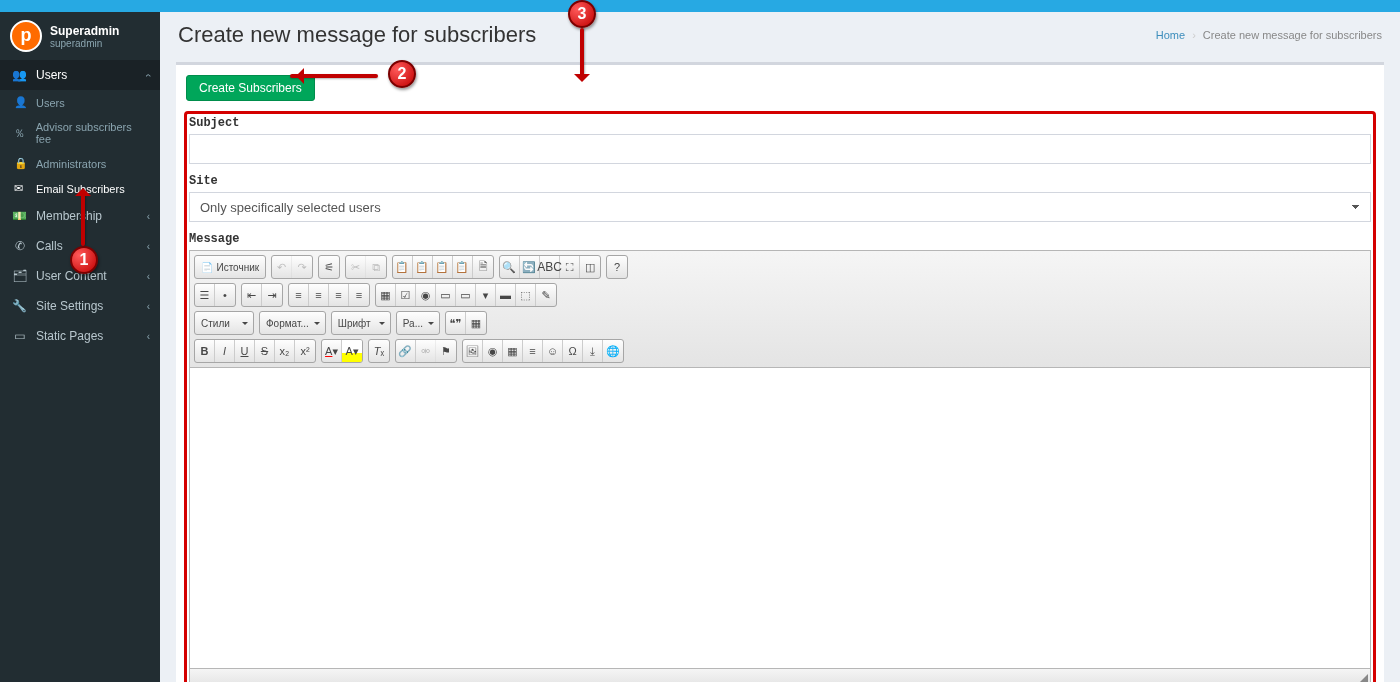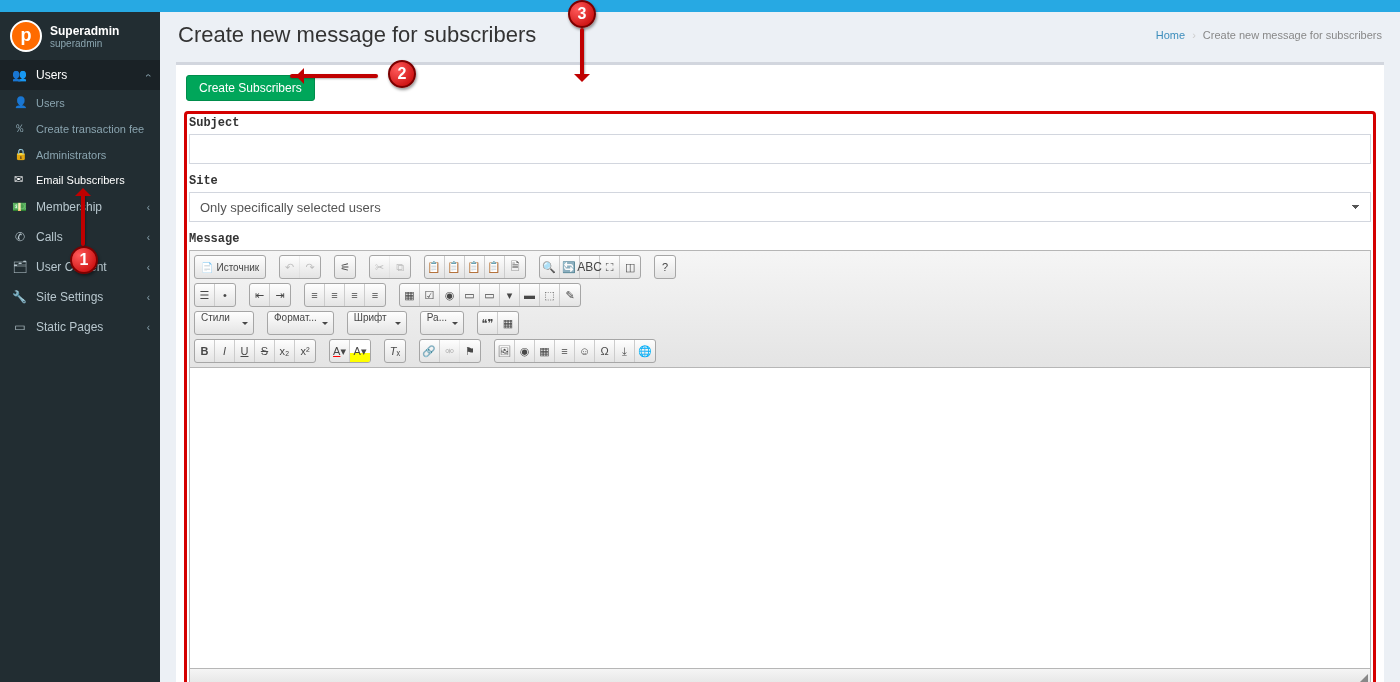--- a/index.html
+++ b/index.html
@@ -43,28 +43,28 @@
   .btn-green { background: #00a65a; color: #fff; border: 1px solid #008d4c; padding: 5px 12px; font-size: 12px; border-radius: 3px; cursor: pointer; }
 
   .form-group { margin-top: 10px; }
   .form-group label { font-weight: 700; font-size: 12px; display: block; margin-bottom: 4px; font-family: Liberation Mono, monospace; }
   .form-control, select.form-control { width: 100%; border: 1px solid #d2d6de; padding: 6px 10px; font-size: 13px; height: 30px; background: #fff; color: #555; }
   select.form-control { appearance: none; -webkit-appearance: none; background-image: linear-gradient(45deg, transparent 50%, #555 50%), linear-gradient(135deg, #555 50%, transparent 50%); background-position: calc(100% - 14px) 12px, calc(100% - 10px) 12px; background-size: 4px 4px, 4px 4px; background-repeat: no-repeat; }
 
   
   .cke { border: 1px solid #b6b6b6; background: #fff; }
   .cke-top { background: linear-gradient(#f5f5f5, #e4e4e4); border-bottom: 1px solid #b6b6b6; padding: 4px 4px 0; }
-  .cke-row { display: flex; flex-wrap: wrap; gap: 13px; margin-bottom: 4px; }
+  .cke-row { display: flex; flex-wrap: wrap; gap: 5px; margin-bottom: 4px; }
   .cke-group { display: inline-flex; border: 1px solid #a6a6a6; border-radius: 3px; background: linear-gradient(#fefefe, #e4e4e4); overflow: hidden; }
   .cke-btn { width: 20px; height: 22px; display: inline-flex; align-items: center; justify-content: center; font-size: 11px; border-right: 1px solid #ccc; cursor: pointer; color: #474747; position: relative; }
   .cke-btn:last-child { border-right: none; }
   .cke-btn.disabled { opacity: 0.3; cursor: default; }
   .cke-btn.source { width: auto; padding: 0 6px; font-size: 10px; gap: 3px; }
   .cke-btn.source::before { content:"📄"; font-size:10px; }
-  .cke-combo { display: inline-flex; align-items: flex-start; border: 1px solid #a6a6a6; border-radius: 3px; background: linear-gradient(#fefefe, #e4e4e4); padding: 0 16px 0 6px; height: 24px; font-size: 10px; color: #474747; cursor: pointer; position: relative; min-width: 60px; }
+  .cke-combo { display: inline-flex; align-items: center; border: 1px solid #a6a6a6; border-radius: 3px; background: linear-gradient(#fefefe, #e4e4e4); padding: 0 16px 0 6px; height: 24px; font-size: 10px; color: #474747; cursor: pointer; position: relative; min-width: 60px; }
   .cke-combo::after { content: ""; position: absolute; right: 5px; top: 10px; border: 3px solid transparent; border-top-color: #474747; }
   .cke-body { height: 300px; background: #fff; }
   .cke-bottom { height: 18px; background: linear-gradient(#f5f5f5,#e4e4e4); border-top: 1px solid #b6b6b6; position: relative; }
   .cke-resizer { position:absolute; right:2px; bottom:2px; width:0; height:0; border-left:10px solid transparent; border-bottom:10px solid #888; cursor:nwse-resize; }
 
   .main-panel { border: 3px solid #d40000; border-radius: 4px; margin: 0 -2px; padding: 2px; }
 
   
   .callout { position: absolute; z-index: 50; pointer-events: none; }
   .circle { width: 28px; height: 28px; border-radius: 50%; background: radial-gradient(circle at 30% 30%, #ff5a5a, #c00000); color: #fff; display:flex; align-items:center; justify-content:center; font-weight:bold; font-size:16px; border:2px solid #7a0000; box-shadow: 1px 2px 3px rgba(0,0,0,.4); }
@@ -104,21 +104,21 @@
         <ul class="sub">
           <li>
               <a href="#">
                 <span class="icon">👤</span>
                 <span>Users</span>
               </a>
             </li>
           <li>
               <a href="#">
                 <span class="icon">％</span>
-                <span>Create transaction fee</span>
+                <span>Advisor subscribers fee</span>
               </a>
             </li>
           <li>
               <a href="#">
                 <span class="icon">🔒</span>
                 <span>Administrators</span>
               </a>
             </li>
           <li class="active">
               <a href="#">

